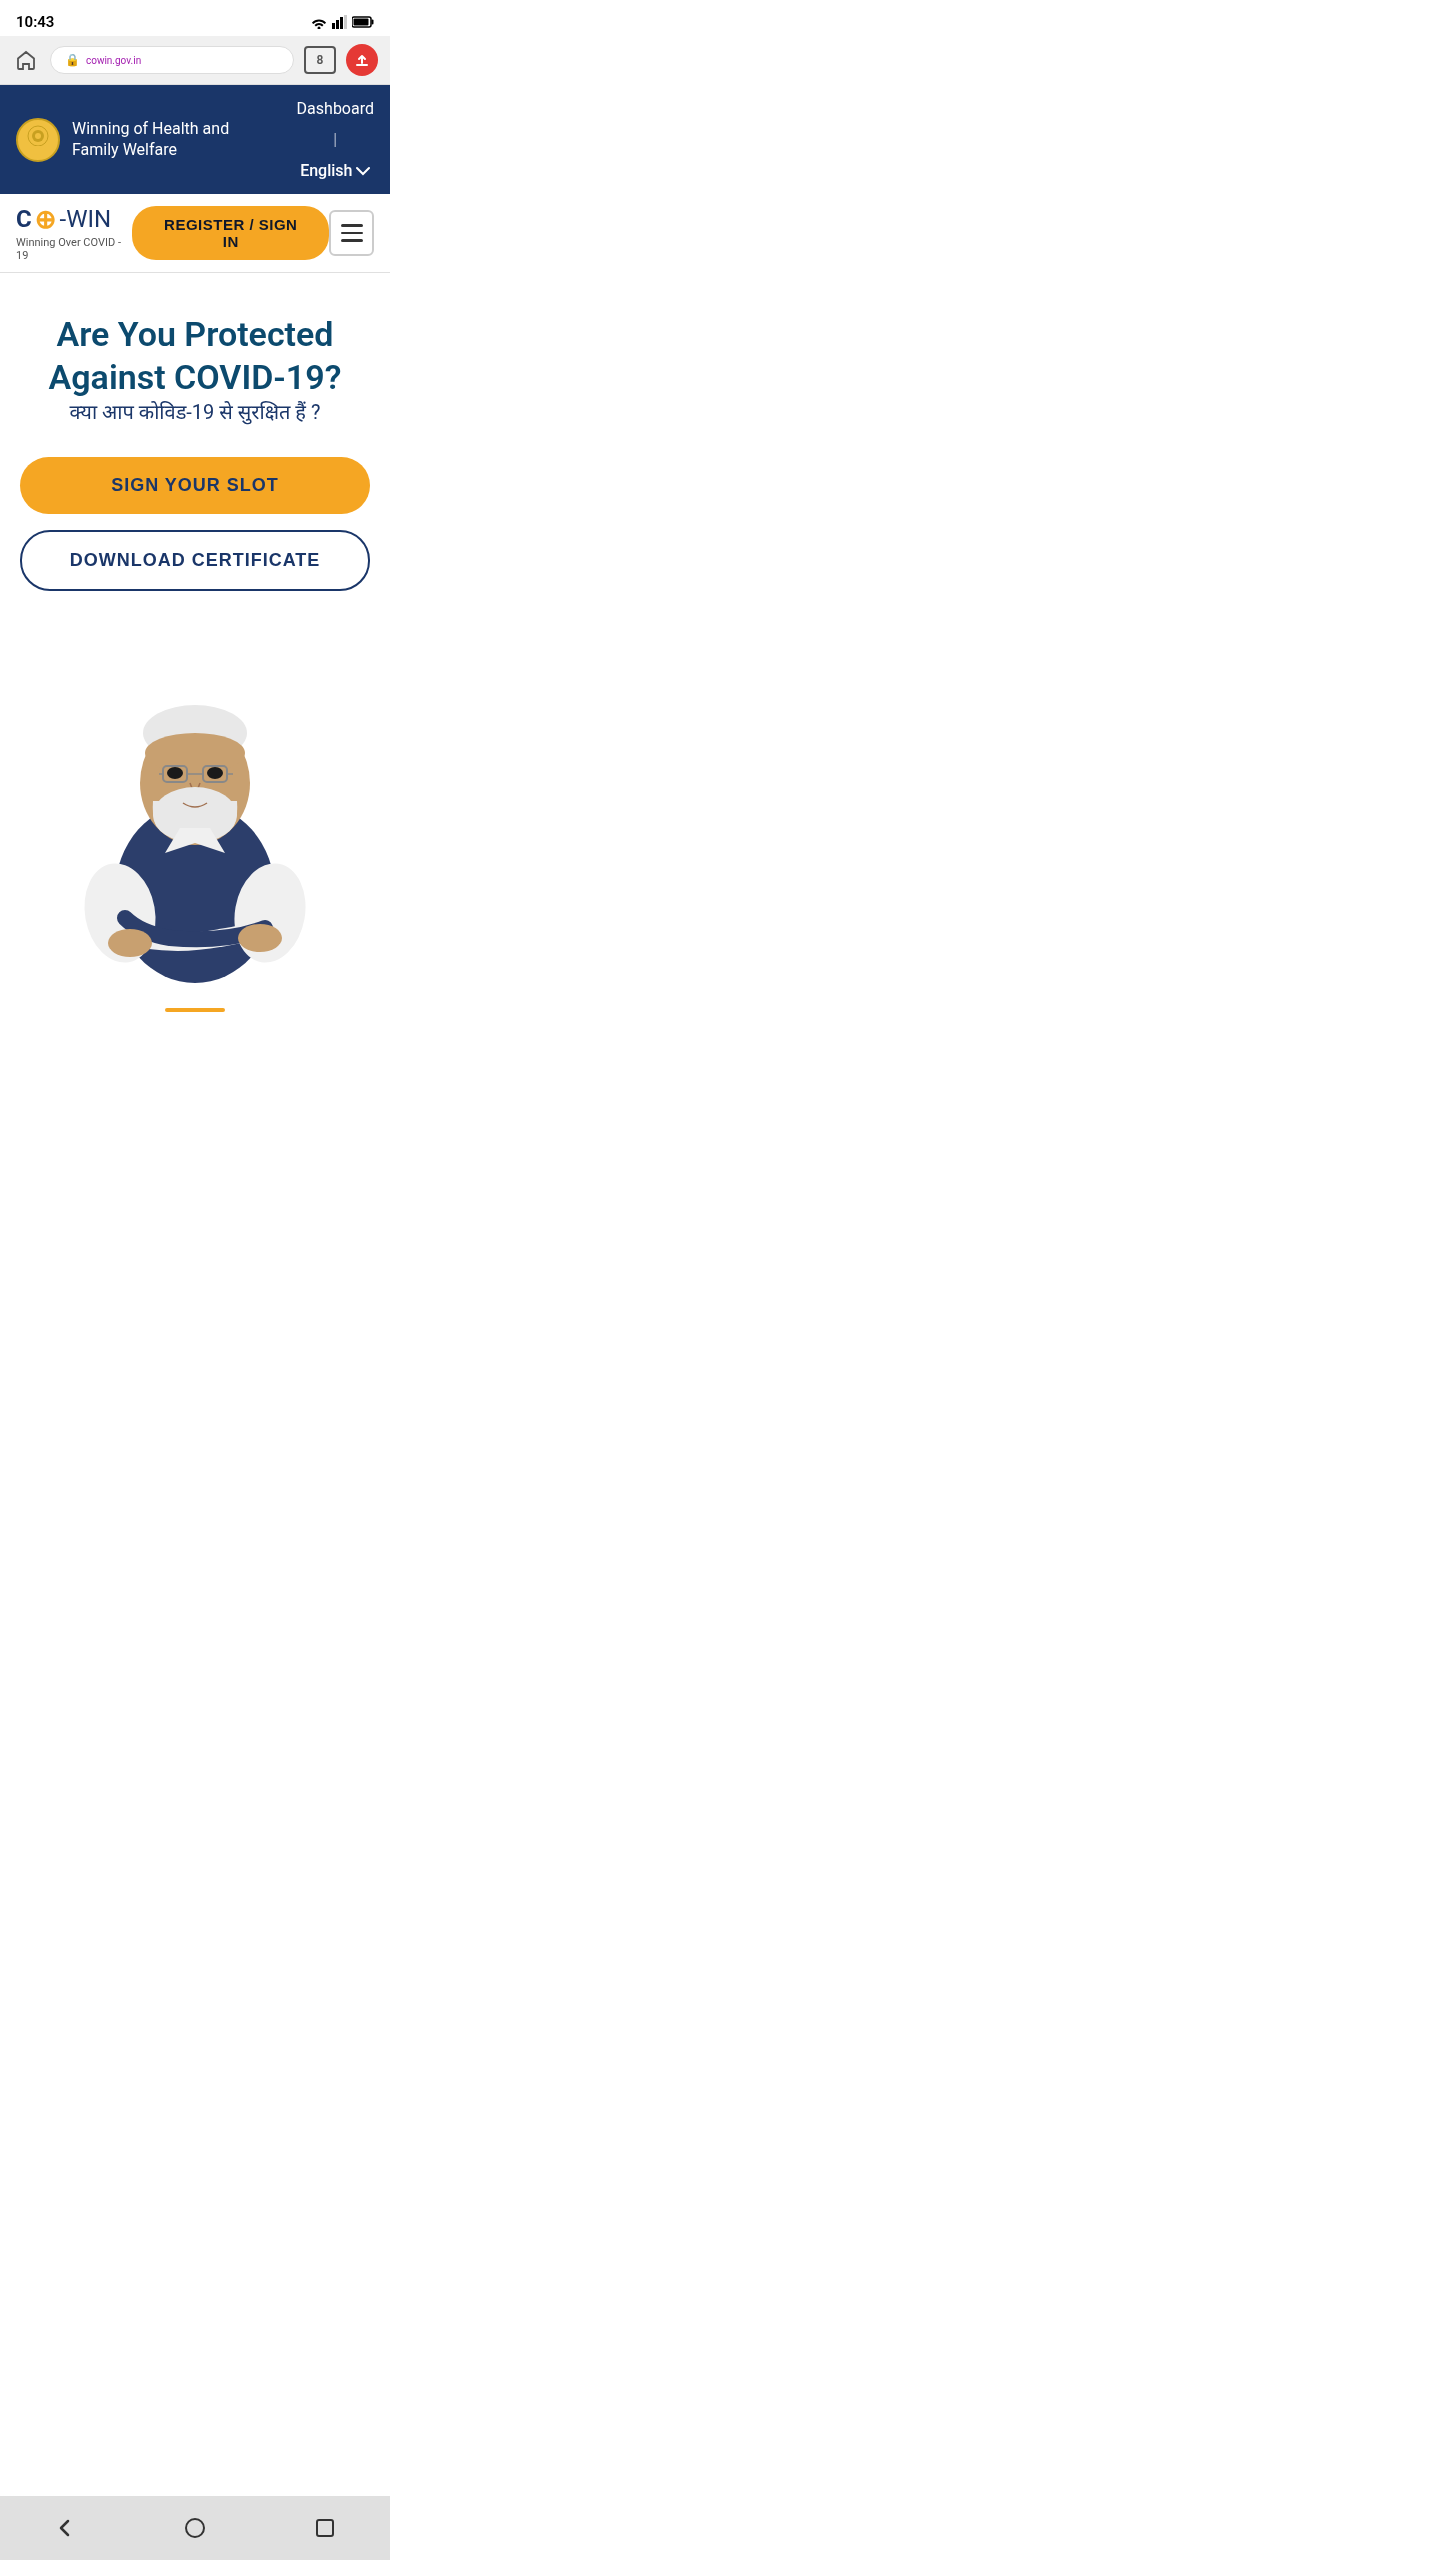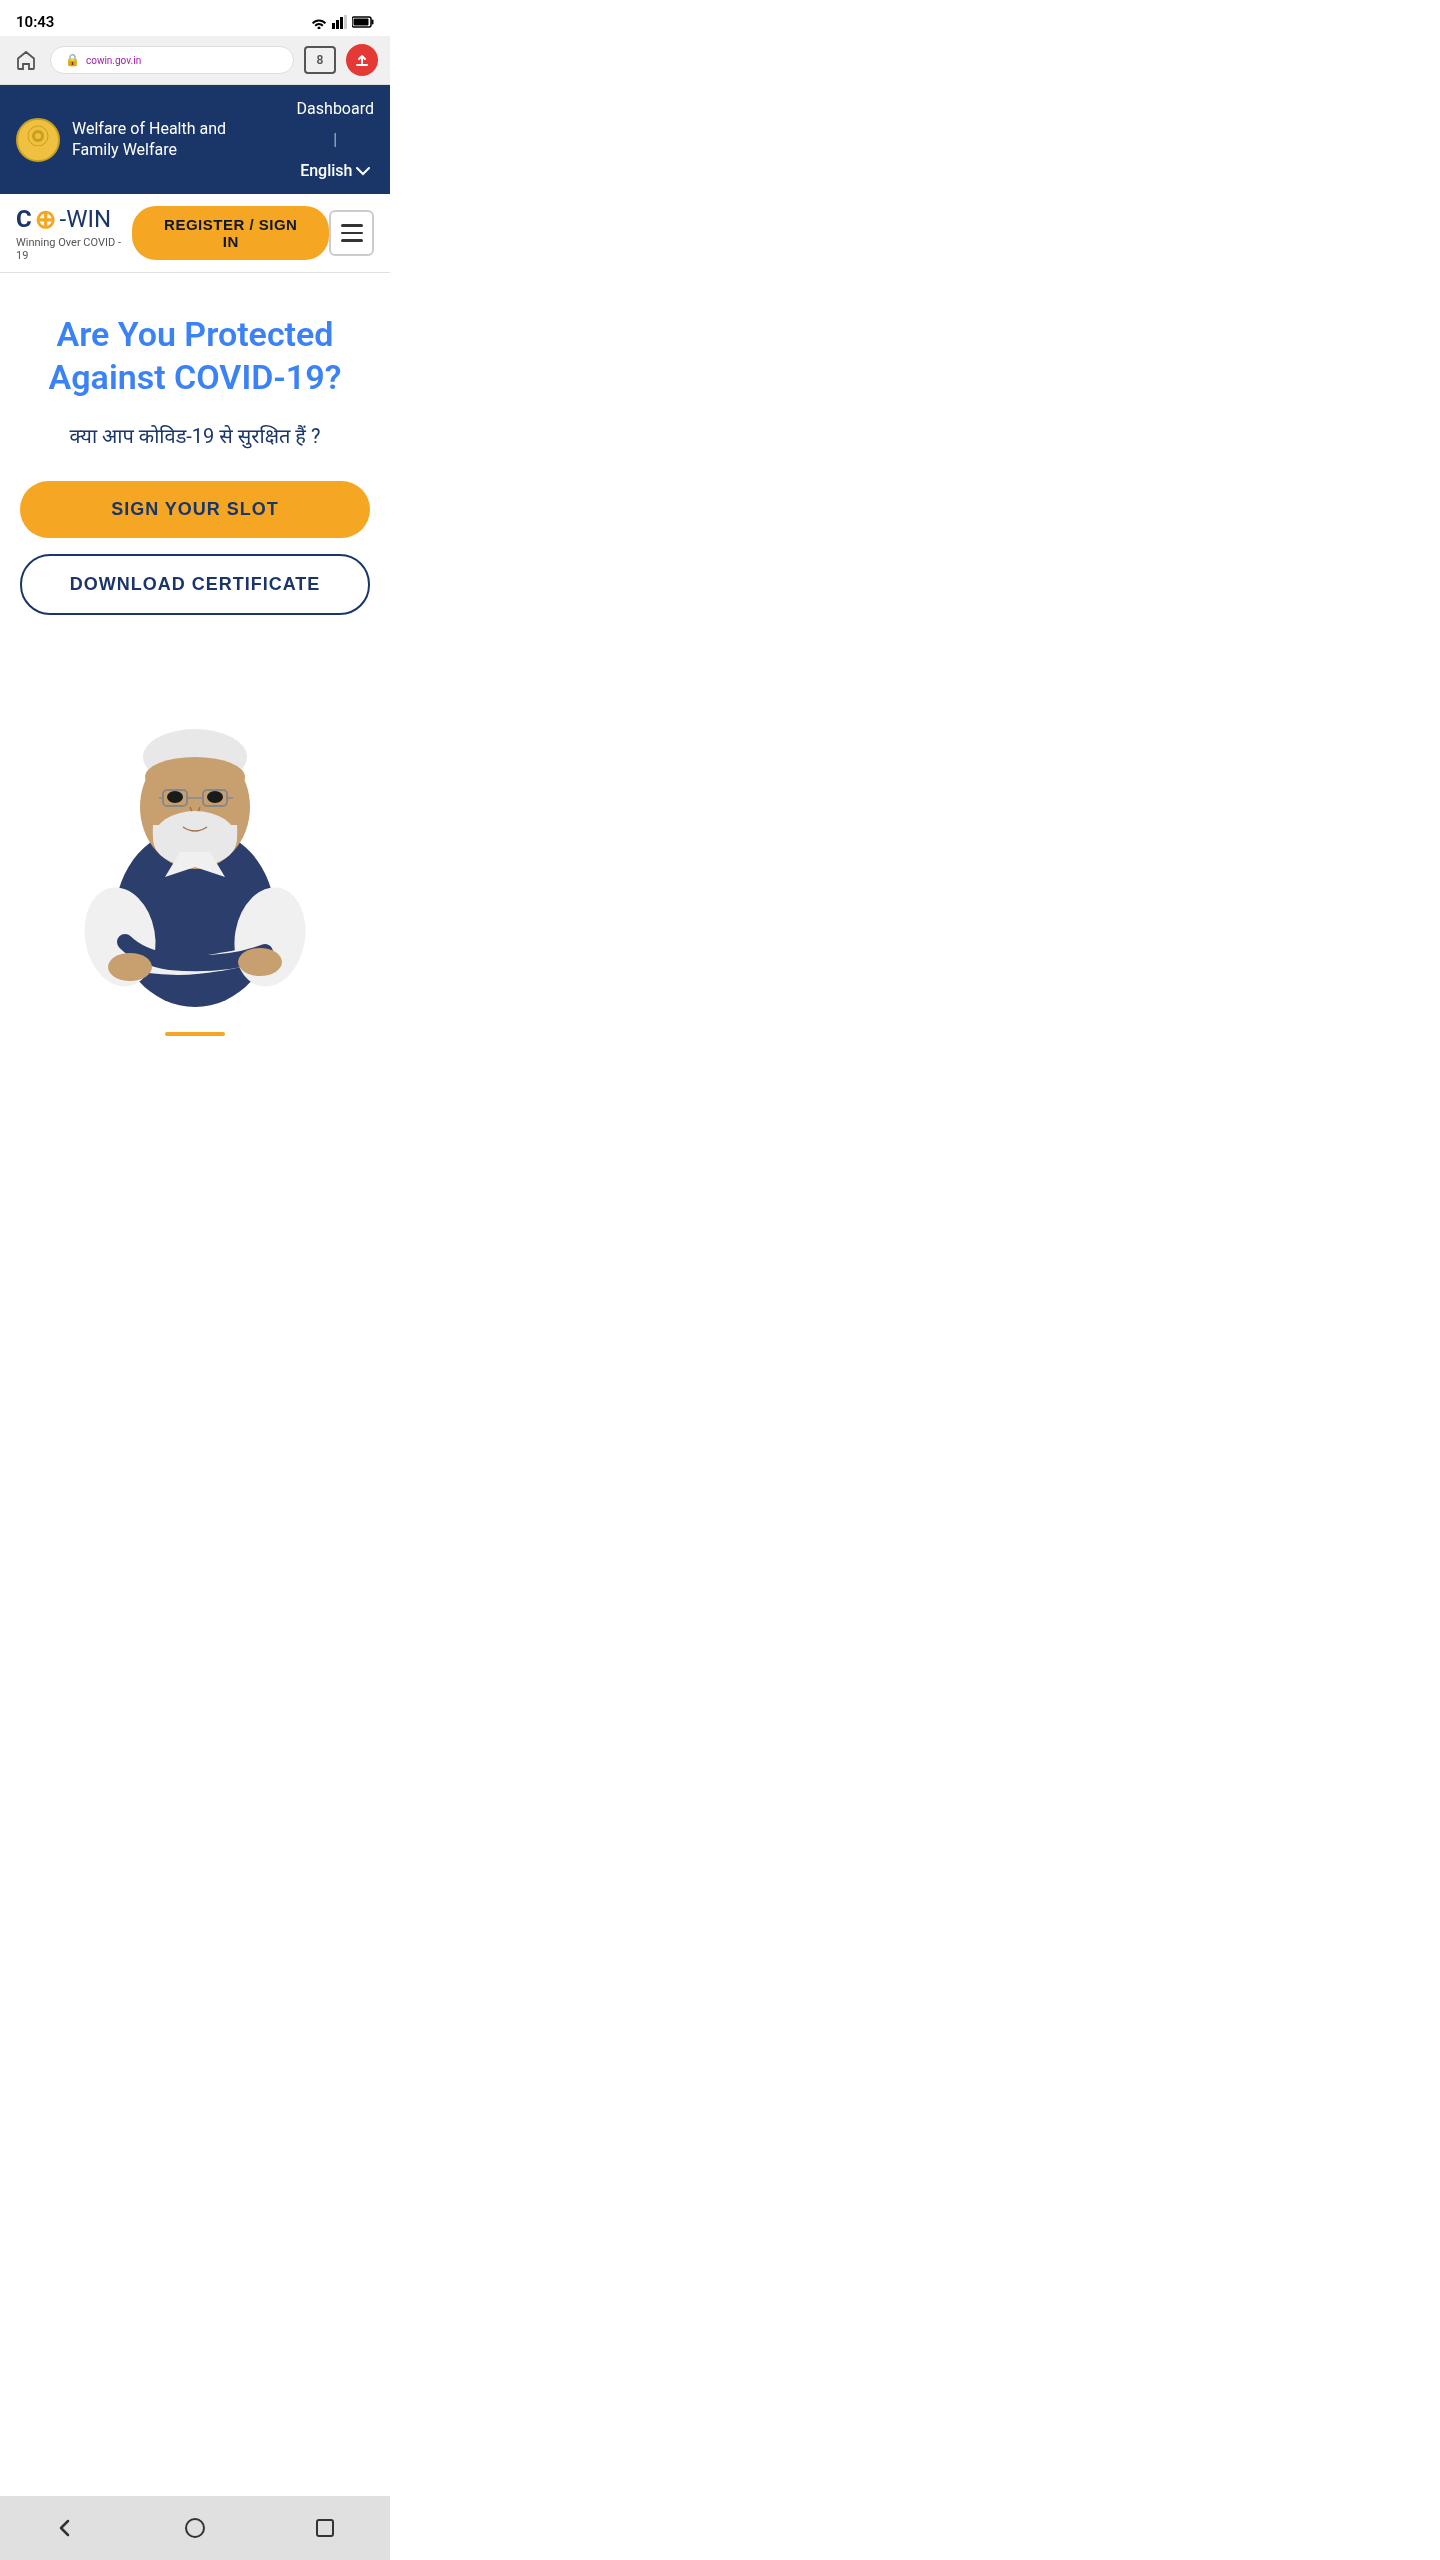--- a/index.html
+++ b/index.html
@@ -200,23 +200,22 @@
 
     
     .hero {
       padding: 40px 20px 20px;
       text-align: center;
       background: #fff;
     }
     .hero-title {
       font-size: 34px;
       font-weight: 600;
-      color: #3b82f6;
+      color: #0c4a6e;
       line-height: 1.25;
-      margin-bottom: 24px;
     }
     .hero-subtitle {
       font-size: 20px;
       color: #1a3669;
       margin-bottom: 32px;
       font-weight: 400;
     }
     .book-slot-btn {
       display: block;
       width: 100%;
@@ -346,21 +345,21 @@
         <ellipse cx="16" cy="14" rx="10" ry="10" fill="#f0c040" stroke="#c8a020" stroke-width="1"></ellipse>
         <circle cx="16" cy="14" r="6" fill="#c8a020"></circle>
         <circle cx="16" cy="14" r="3" fill="#f0c040"></circle>
         <rect x="10" y="24" width="12" height="2" rx="1" fill="#f0c040"></rect>
         <path d="M8 26 L16 35 L24 26" stroke="#f0c040" stroke-width="1.5" fill="none"></path>
         <path d="M12 26 L12 34" stroke="#f0c040" stroke-width="1"></path>
         <path d="M20 26 L20 34" stroke="#f0c040" stroke-width="1"></path>
       </svg>
     </div>
     <div class="ministry-text">
-      <span>Welfare of Health and</span><br>
+      <span>Winning of Health and</span><br>
       <span>Family Welfare</span>
     </div>
   </div>
   <div class="header-right">
     <span class="dashboard-link">Dashboard</span>
     <span class="divider">|</span>
     <div class="lang-btn">
       <span>English</span>
       <svg width="14" height="10" viewBox="0 0 14 10">
         <path d="M1 2l6 6 6-6" stroke="white" stroke-width="2" stroke-linecap="round" fill="none"></path>

